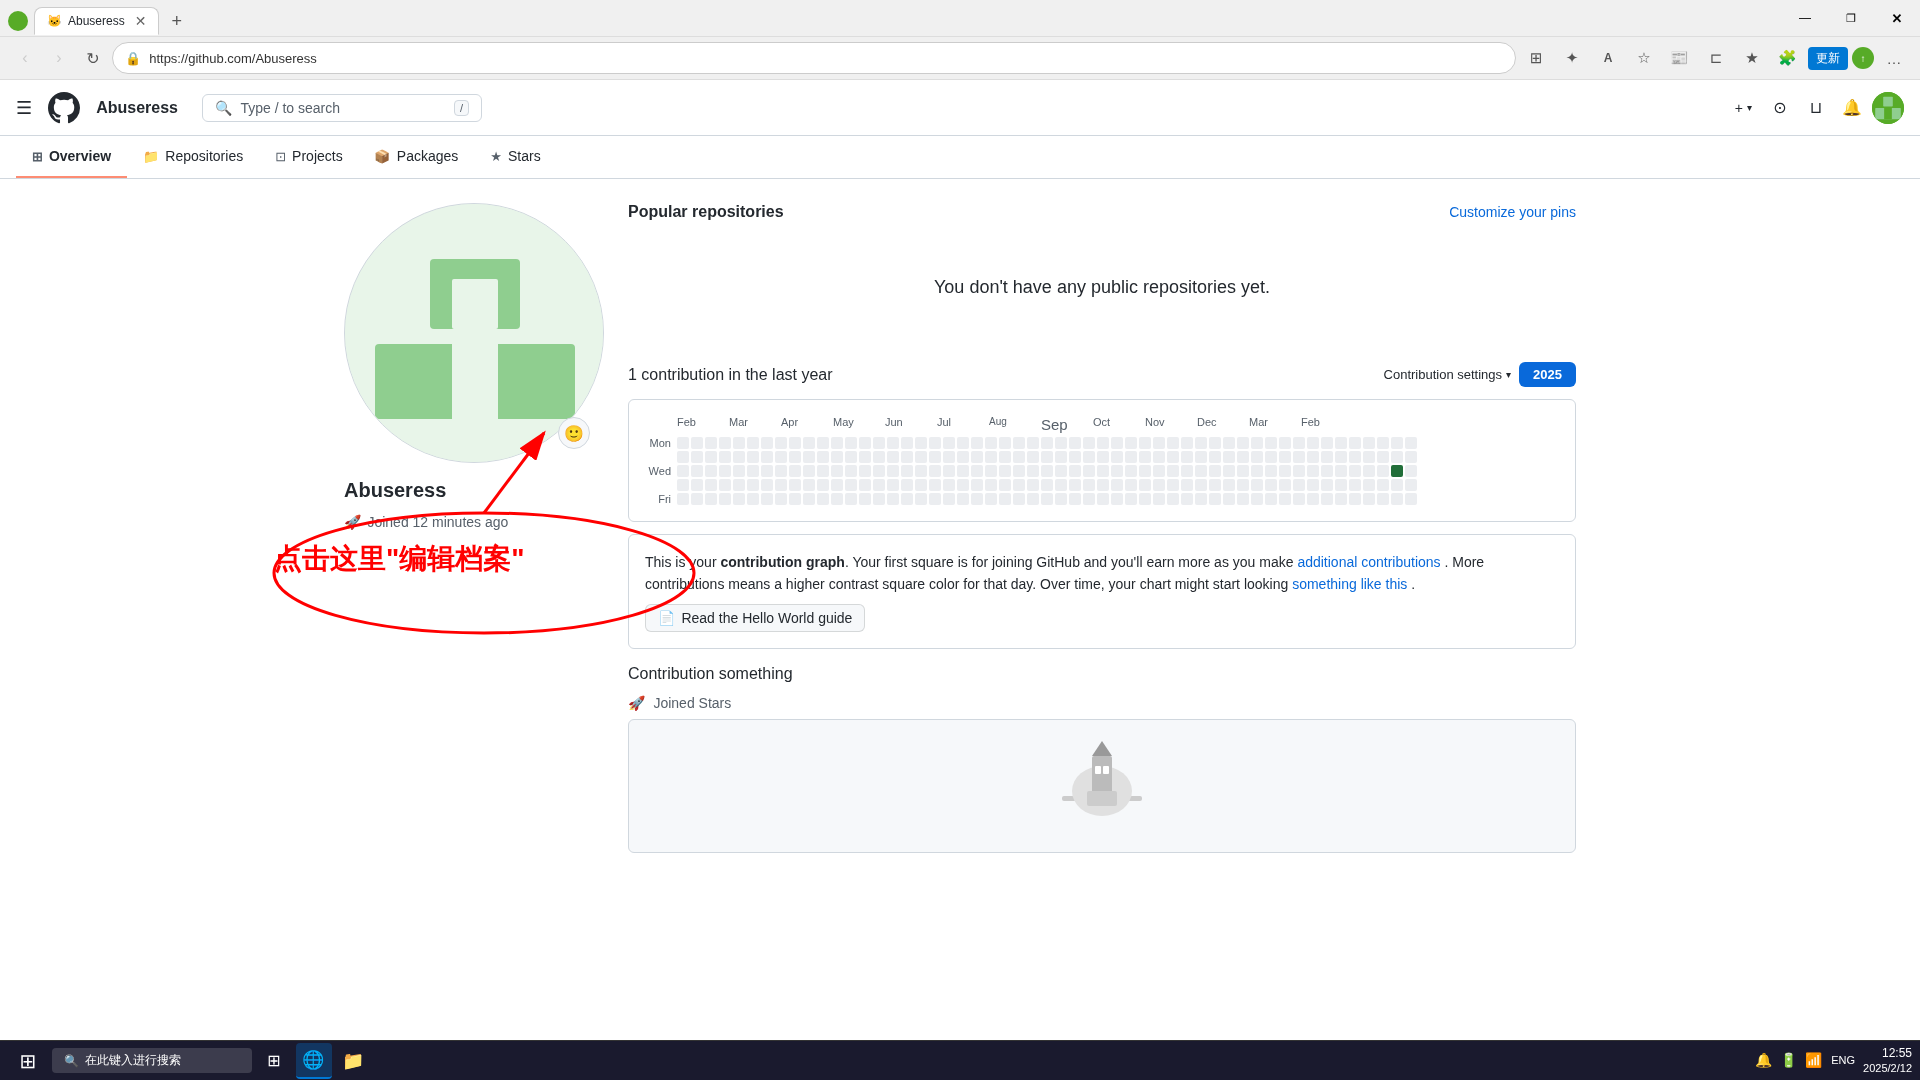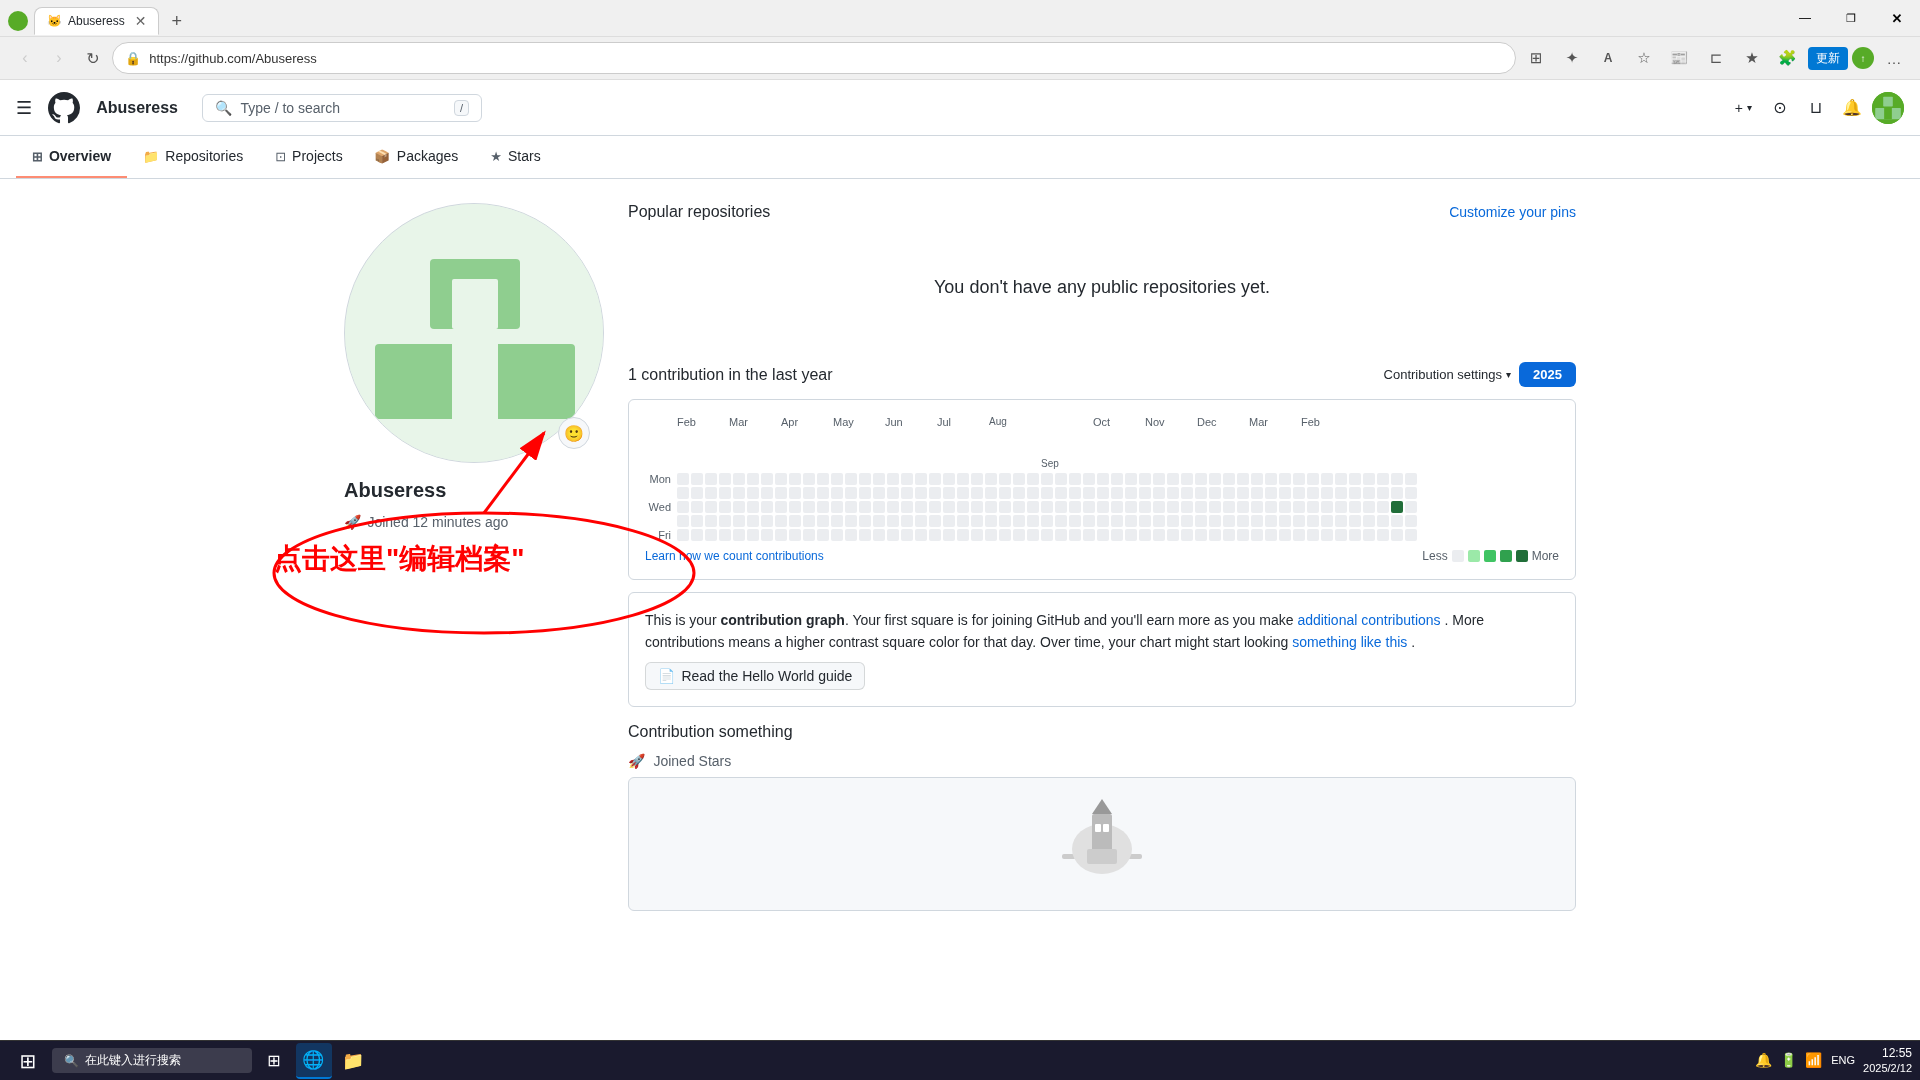--- a/index.html
+++ b/index.html
@@ -158,21 +158,21 @@
         </defs>
       </svg>
     </div>
 
   </div>
 
   <div style="flex:1; min-width:0;">
 
     <div style="margin-bottom:24px;">
       <div style="display:flex; justify-content:space-between; align-items:center; margin-bottom:16px;">
-        <span style="font-size:16px; font-weight:400;text-align:right;">Popular repositories</span>
+        <span style="font-size:16px; font-weight:700;text-align:right;">Popular repositories</span>
         <a href="#" style="font-size:14px; color:#0969da; text-decoration:none;">Customize your pins</a>
       </div>
       <p style="text-align:center; padding:40px 0; font-size:18px; font-weight:400; color:#24292f;">You don't have any public repositories yet.</p>
     </div>
 
     <div>
       <div style="display:flex; justify-content:space-between; align-items:center; margin-bottom:12px;">
         <span style="font-size:16px;">1 contribution in the last year</span>
         <div style="display:flex; align-items:center; gap:8px;">
           <button style="display:flex; align-items:center; gap:4px; background:none; border:none; font-size:13px; color:#24292f; cursor:pointer;">
@@ -188,21 +188,21 @@
       <div style="border:1px solid #d0d7de; border-radius:6px; padding:16px; margin-bottom:12px; overflow-x:auto;">
 
         <div style="display:flex; margin-left:32px; margin-bottom:4px;">
           <div style="font-size:11px; color:#57606a; width:52px;">Feb</div>
           <div style="font-size:11px; color:#57606a; width:52px;">Mar</div>
           <div style="font-size:11px; color:#57606a; width:52px;">Apr</div>
           <div style="font-size:11px; color:#57606a; width:52px;">May</div>
           <div style="font-size:11px; color:#57606a; width:52px;">Jun</div>
           <div style="font-size:11px; color:#57606a; width:52px;">Jul</div>
           <div style="font-size:10px; color:#57606a; width:52px;">Aug</div>
-          <div style="font-size:10px; color:#57606a; width:52px;margin-top:42px;">Sep</div>
+          <div style="font-size:15px; color:#57606a; width:52px;">Sep</div>
           <div style="font-size:11px; color:#57606a; width:52px;">Oct</div>
           <div style="font-size:11px; color:#57606a; width:52px;">Nov</div>
           <div style="font-size:11px; color:#57606a; width:52px;">Dec</div>
           <div style="font-size:11px; color:#57606a; width:52px;">Mar</div>
           <div style="font-size:11px; color:#57606a; width:52px;">Feb</div>
         </div>
 
         <div id="graph-container" style="display:flex; flex-direction:column; gap:2px;">
             <div style="display: flex; align-items: center; gap: 2px;">
               <div style="width: 30px; font-size: 11px; color: rgb(87, 96, 106); text-align: right; padding-right: 4px;">Mon</div>
@@ -489,32 +489,20 @@
                 <div style="width: 12px; height: 12px; border-radius: 2px; background: rgb(235, 237, 240);"></div>
                 <div style="width: 12px; height: 12px; border-radius: 2px; background: rgb(235, 237, 240);"></div>
                 <div style="width: 12px; height: 12px; border-radius: 2px; background: rgb(235, 237, 240);"></div>
                 <div style="width: 12px; height: 12px; border-radius: 2px; background: rgb(235, 237, 240);"></div>
                 <div style="width: 12px; height: 12px; border-radius: 2px; background: rgb(235, 237, 240);"></div>
                 <div style="width: 12px; height: 12px; border-radius: 2px; background: rgb(235, 237, 240);"></div>
               </div>
             </div>
           </div>
 
-        <div style="display:flex; justify-content:space-between; align-items:center; margin-top:8px;">
-          <a href="#" style="font-size:12px; color:#0969da; text-decoration:none;">Learn how we count contributions</a>
-          <div style="display:flex; align-items:center; gap:4px; font-size:12px; color:#57606a;">
-            <span>Less</span>
-            <div style="width:12px; height:12px; border-radius:2px; background:#ebedf0;"></div>
-            <div style="width:12px; height:12px; border-radius:2px; background:#9be9a8;"></div>
-            <div style="width:12px; height:12px; border-radius:2px; background:#40c463;"></div>
-            <div style="width:12px; height:12px; border-radius:2px; background:#30a14e;"></div>
-            <div style="width:12px; height:12px; border-radius:2px; background:#216e39;"></div>
-            <span>More</span>
-          </div>
-        </div>
       </div>
 
       <div style="border:1px solid #d0d7de; border-radius:6px; padding:16px; font-size:14px; color:#24292f; line-height:1.6; margin-bottom:16px;">
         <p>
           <span>This is your <strong>contribution graph</strong>. Your first square is for joining GitHub and you'll earn more as you make </span>
           <a href="#" style="color:#0969da; text-decoration:none;">additional contributions</a>
           <span>. More contributions means a higher contrast square color for that day. Over time, your chart might start looking </span>
           <a href="#" style="color:#0969da; text-decoration:none;">something like this</a>
           <span>.</span>
         </p>

